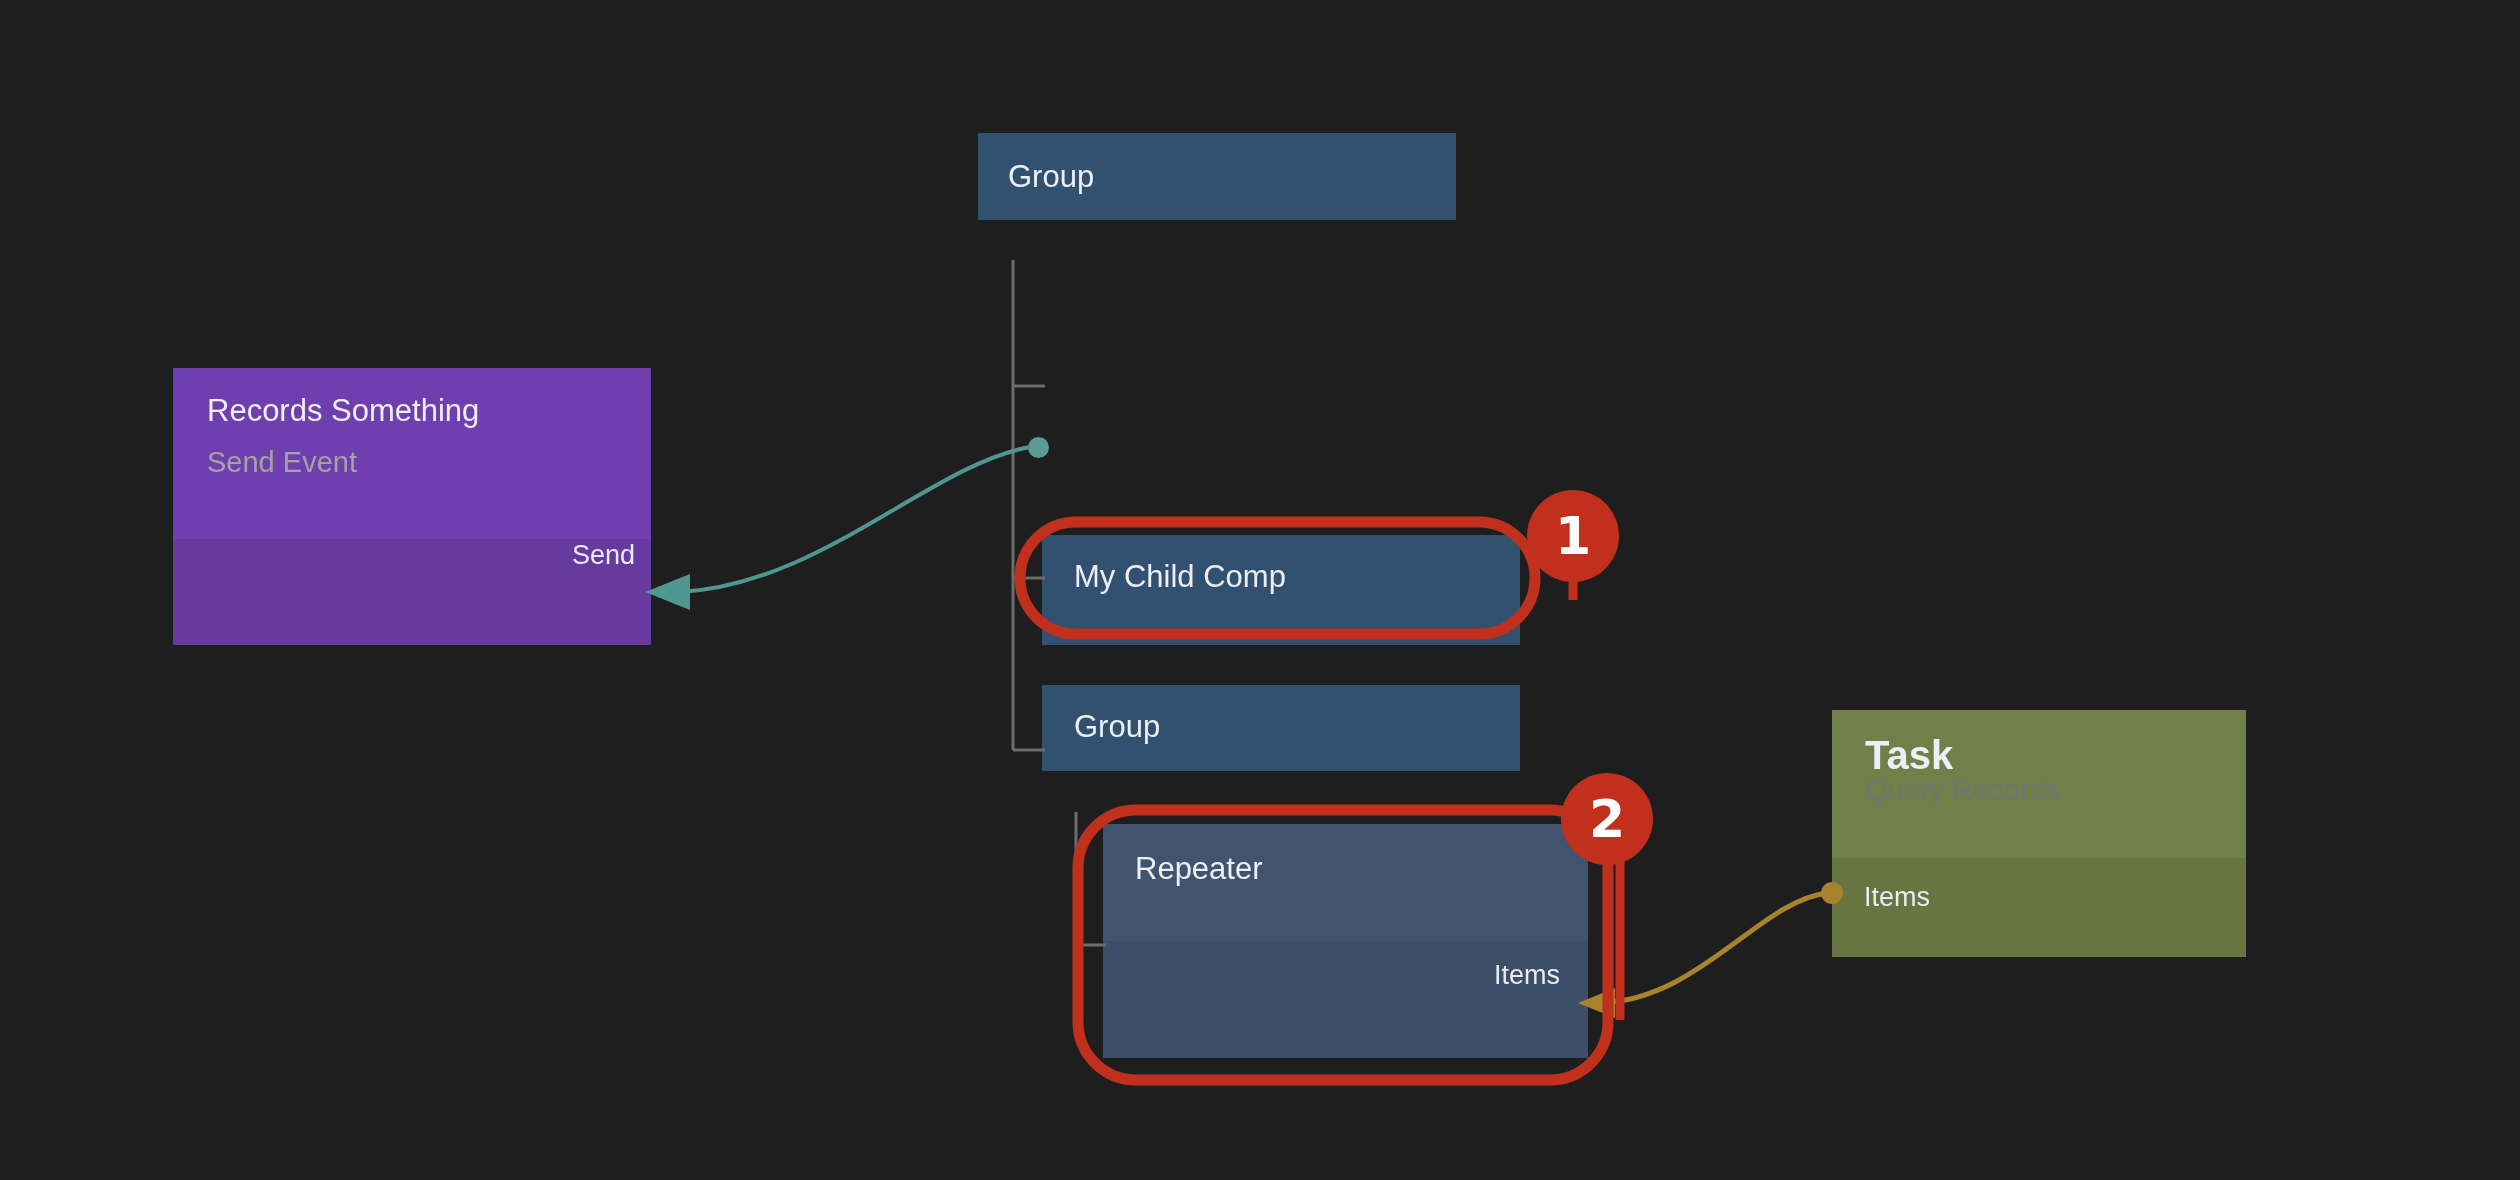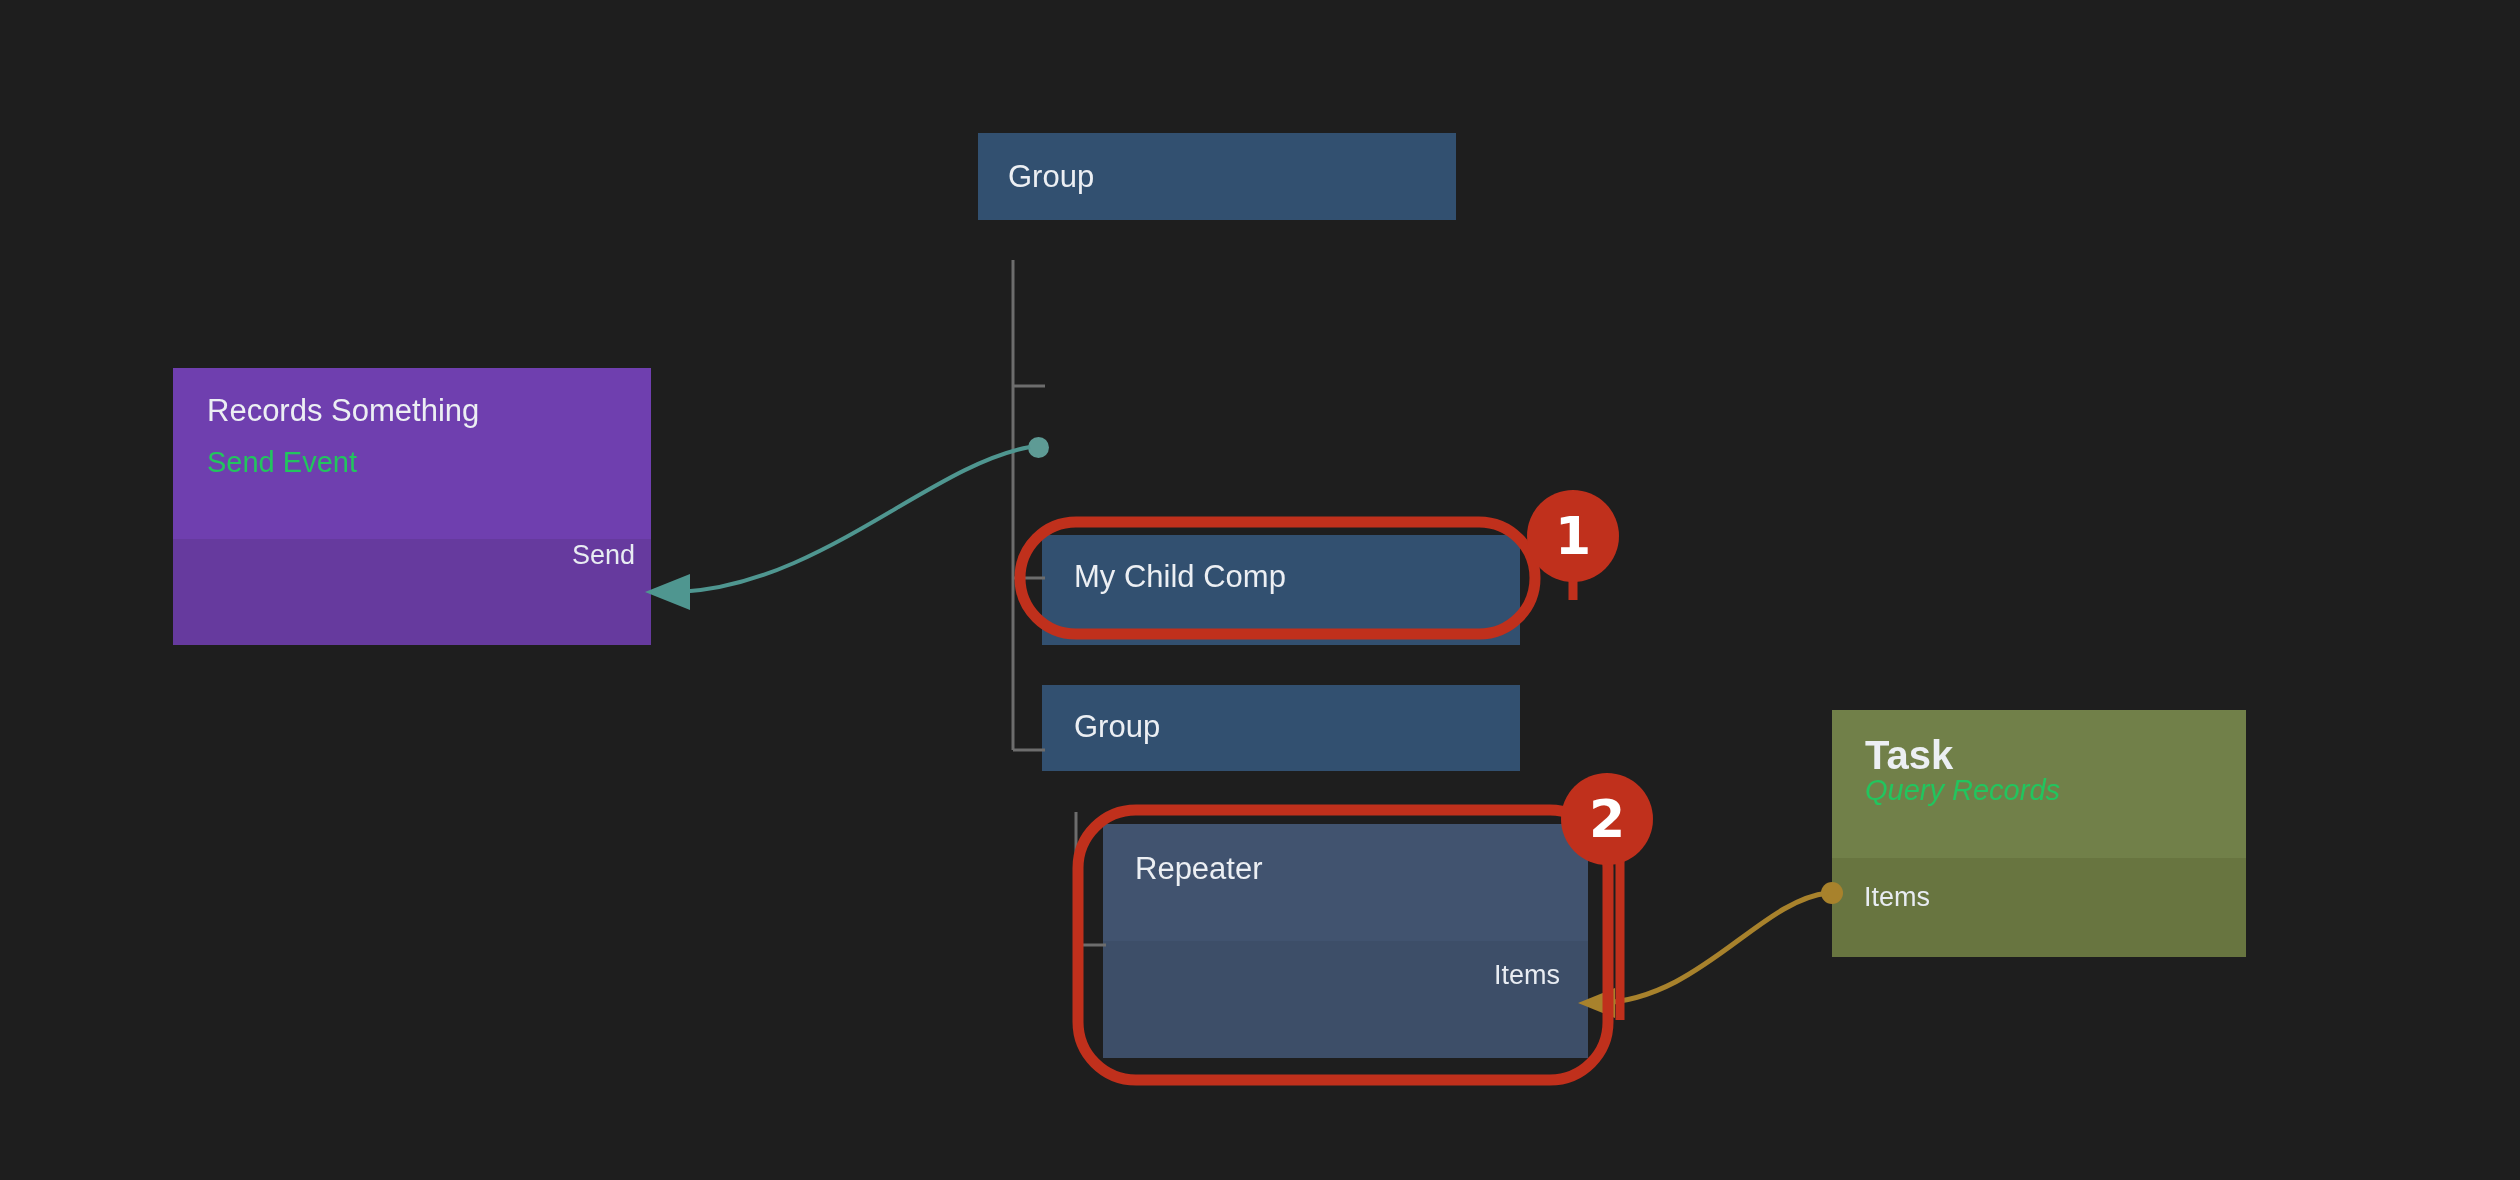--- a/index.html
+++ b/index.html
@@ -36,24 +36,24 @@
     left: 0; right: 0; bottom: 0;
   }
   .ntitle {
     position: absolute;
     color: #eceff3;
     font-weight: 400;
     white-space: nowrap;
   }
   .nsub {
     position: absolute;
-    color: #22c55e;
+    color: #a3a3a3;
     white-space: nowrap;
   }
-  .nsub.olive { color: #22c55e; font-style: italic; }
+  .nsub.olive { color: #737373; }
   .port-label {
     position: absolute;
     color: #e8ecf2;
     white-space: nowrap;
   }
   .port-dot {
     position: absolute;
     border-radius: 50%;
   }
   svg.overlay {

